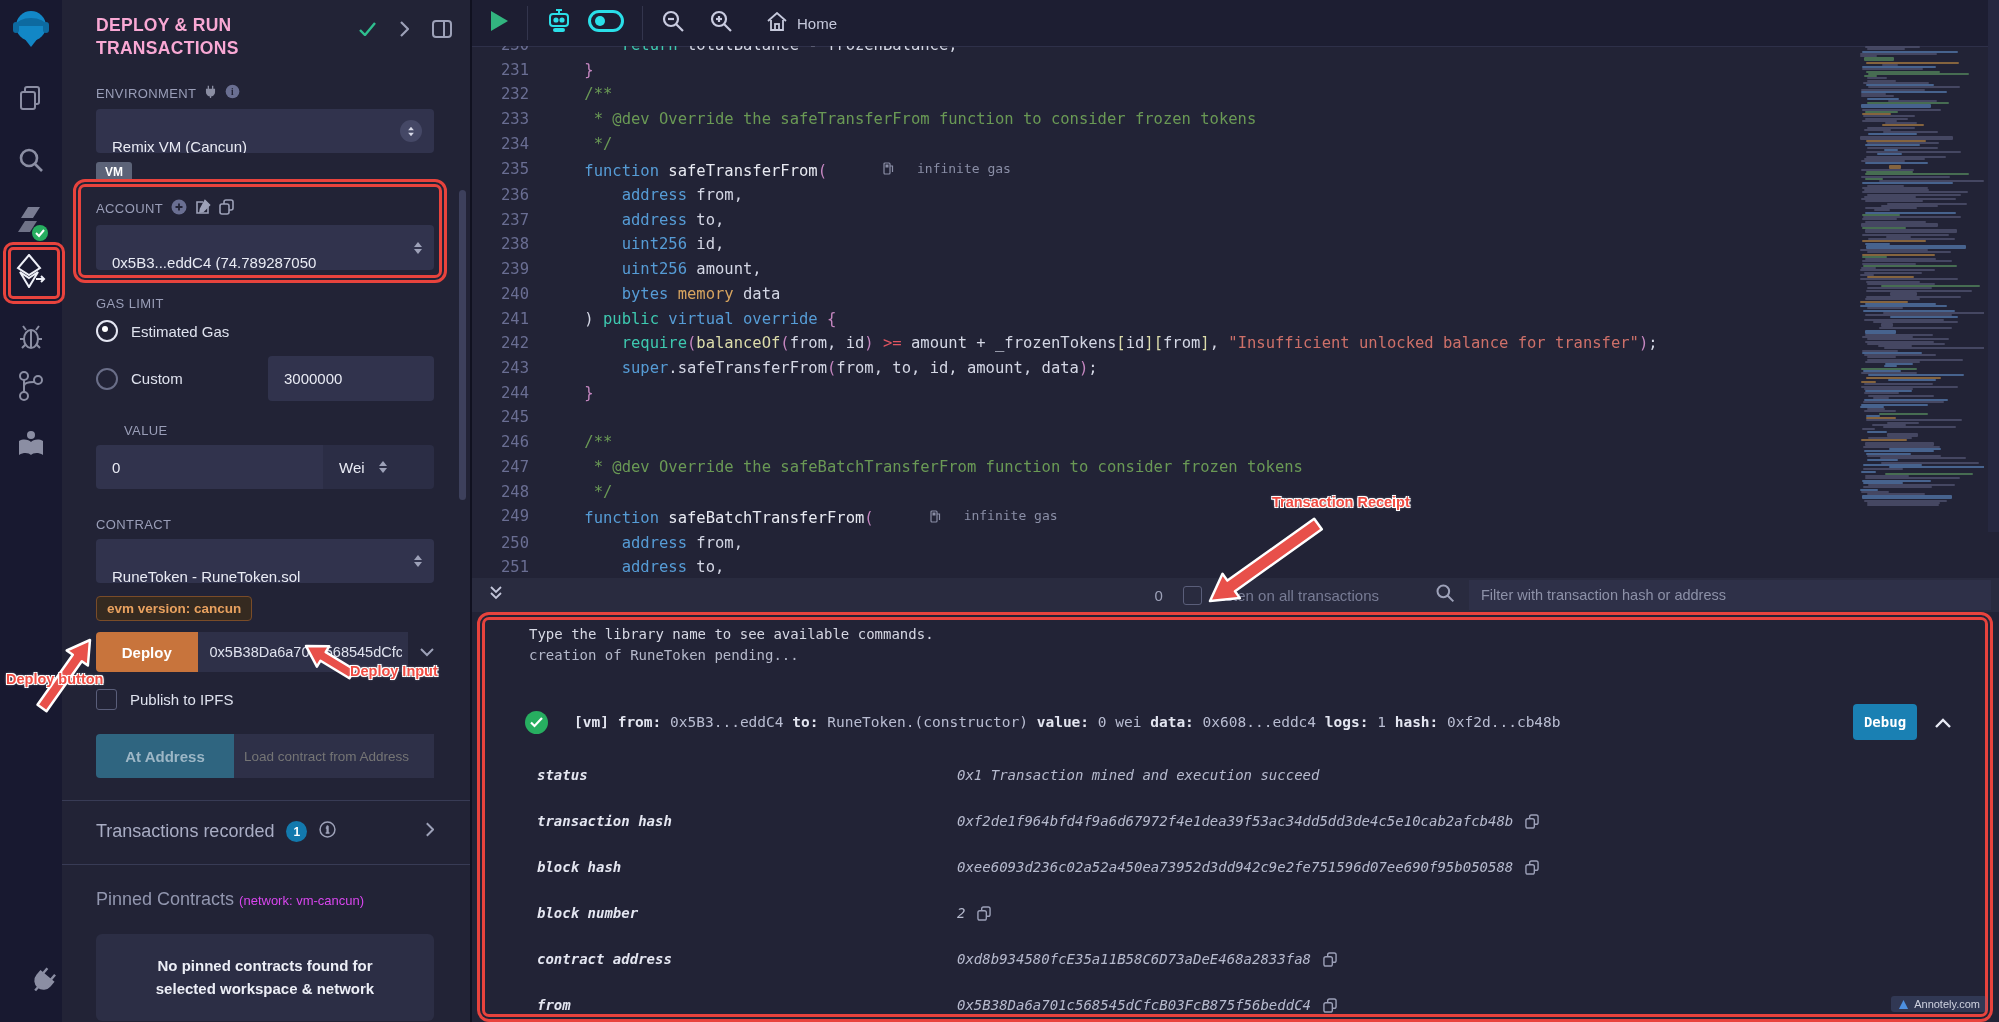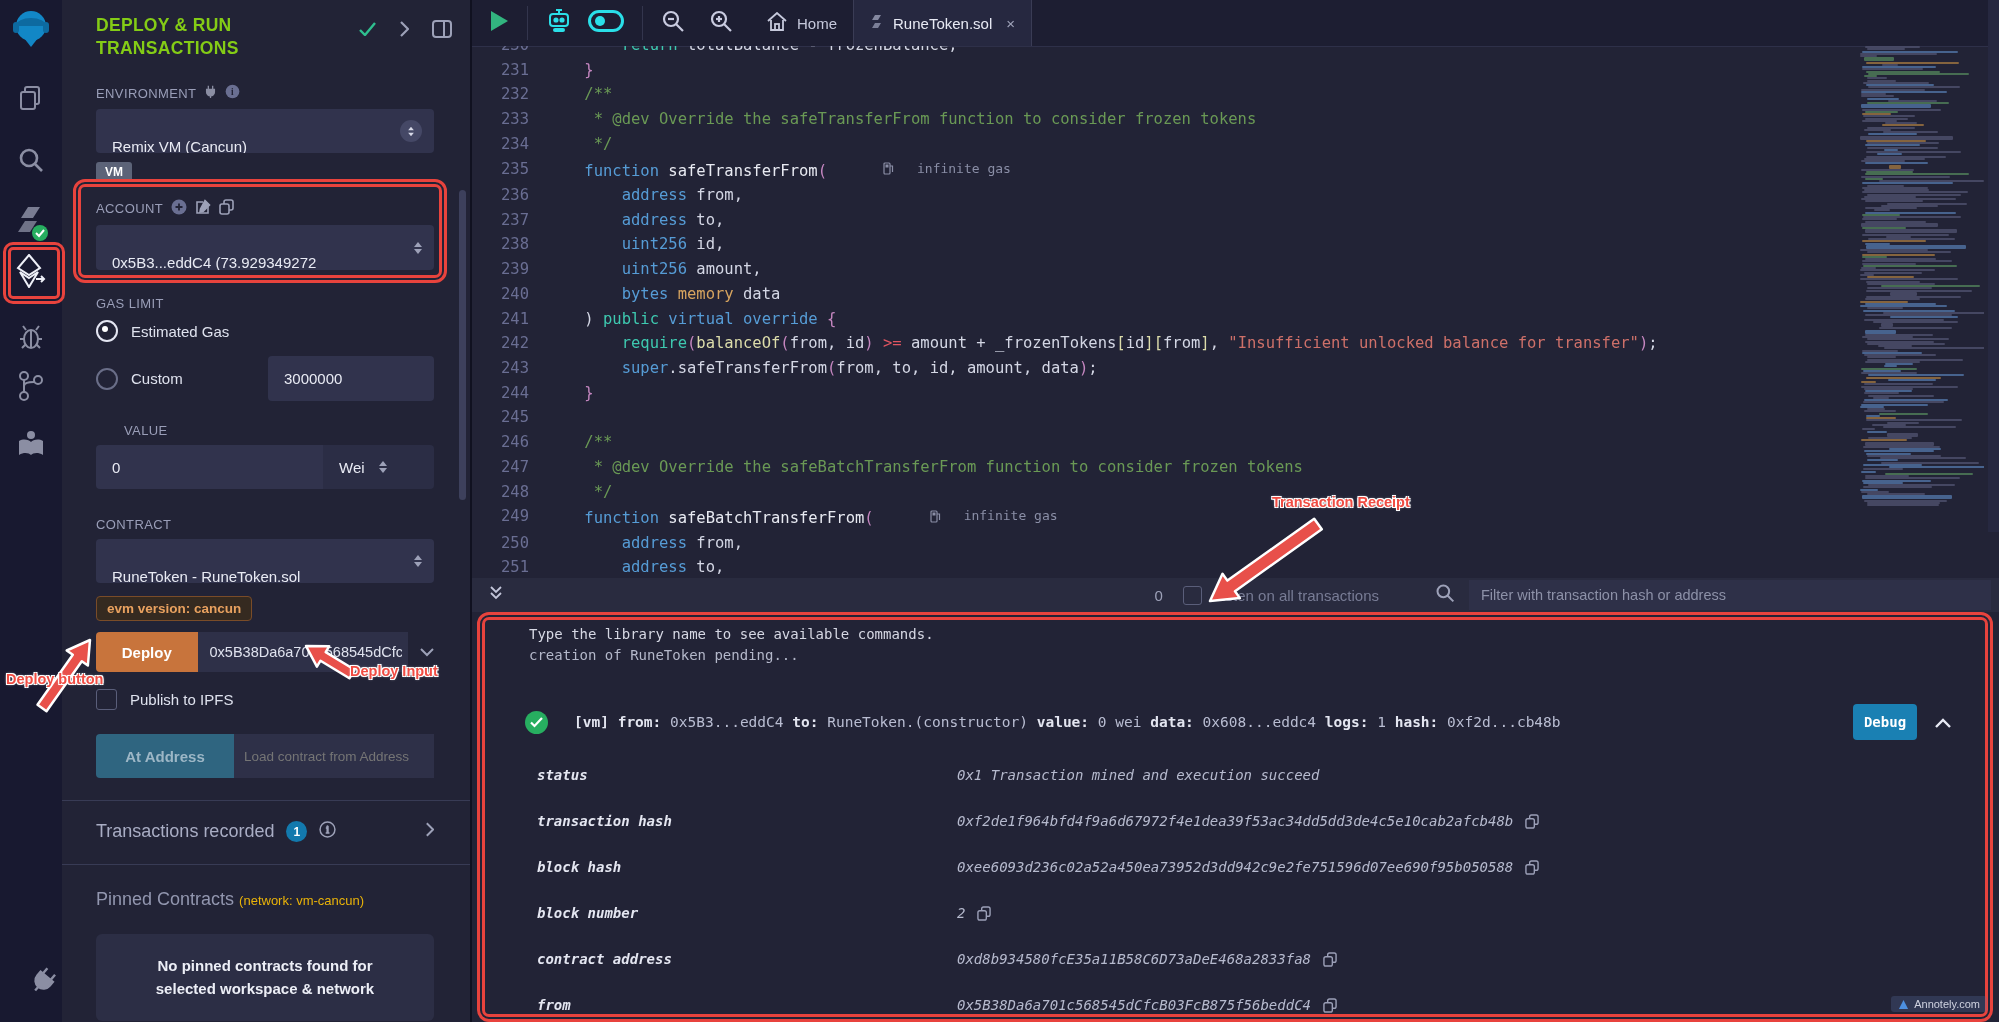--- a/index.html
+++ b/index.html
@@ -4,21 +4,21 @@
 <style>
   html,body{margin:0;padding:0;background:#0d0e1a;}
   #page{position:relative;width:1999px;height:1022px;overflow:hidden;background:#222336;
         font-family:"Liberation Sans",sans-serif;color:#e8eaf5;}
   
   #rail{position:absolute;left:0;top:0;width:62px;height:1022px;background:#181930;}
   .rail-ic{position:absolute;left:0;width:62px;display:flex;justify-content:center;align-items:center;}
   
   #panel{position:absolute;left:62px;top:0;width:408px;height:1022px;background:#222336;}
   .panel-inner{position:relative;padding:14px 36px 0 34px;}
-  .panel-title{font-size:17.5px;font-weight:bold;line-height:1.32;color:#84cc16;width:180px;letter-spacing:.3px;}
+  .panel-title{font-size:17.5px;font-weight:bold;line-height:1.32;color:#f9a8d4;width:180px;letter-spacing:.3px;}
   .panel-head-icons{position:absolute;top:20px;right:18px;display:flex;gap:23px;align-items:center;}
   .sec-label{font-size:13px;color:#9a9eb8;letter-spacing:.4px;display:flex;align-items:center;gap:8px;}
   .field{background:#31334d;border-radius:4px;height:44px;display:flex;align-items:center;
          padding:0 12px 0 16px;font-size:15px;color:#e9ebf4;overflow:hidden;white-space:nowrap;}
   .field .grow{flex:1;overflow:hidden;margin-top:30px;}
   .badge-vm{display:inline-block;background:#5c6378;color:#fff;font-weight:bold;font-size:12px;
             border-radius:3px;padding:3px 9px;margin-top:9px;}
   .stepper{display:flex;flex-direction:column;gap:2px;align-items:center;flex:none;}
   .tri-up{width:0;height:0;border-left:4px solid transparent;border-right:4px solid transparent;border-bottom:5px solid #9da1b8;}
   .tri-dn{width:0;height:0;border-left:4px solid transparent;border-right:4px solid transparent;border-top:5px solid #9da1b8;}
@@ -41,21 +41,21 @@
   .ataddr-btn{width:138px;height:44px;background:#2f6580;border:none;border-radius:4px 0 0 4px;color:#9db7c6;
               font-weight:bold;font-size:15px;font-family:inherit;}
   .ataddr-input{flex:1;height:44px;background:#2e3048;border:none;color:#9da1b8;font-size:13.5px;
                 padding:0 10px;font-family:inherit;min-width:0;}
   .divider{height:1px;background:#383b55;margin:0 -36px 0 -34px;}
   .trx-row{display:flex;align-items:center;gap:12px;padding:20px 0 22px 0;}
   .trx-label{font-size:18px;color:#a9adc4;}
   .count-badge{width:21px;height:21px;border-radius:50%;background:#1379ad;color:#fff;font-size:12px;font-weight:bold;
                display:flex;align-items:center;justify-content:center;}
   .pinned-title{font-size:18px;color:#9296af;padding-top:24px;}
-  .pinned-net{font-size:13px;color:#eab308;}
+  .pinned-net{font-size:13px;color:#d946ef;}
   .empty-box{margin-top:24px;background:#2c2e45;border-radius:6px;padding:20px 40px;text-align:center;
              font-size:15px;font-weight:bold;color:#eceef6;line-height:1.55;}
   .panel-scroll{position:absolute;left:397px;top:190px;width:7px;height:310px;background:#3d405c;border-radius:4px;}
   
   #main{position:absolute;left:470px;top:0;right:0;height:1022px;background:#222336;border-left:2px solid #101120;padding-left:44px;}
   #topbar{position:absolute;left:0;top:0;right:0;height:46px;background:#1d1e32;display:flex;align-items:stretch;
           border-bottom:1px solid #2e3049;}
   .tb-group{display:flex;align-items:center;gap:22px;padding:0 18px;}
   .tb-sep{width:1px;background:#33354d;margin:6px 0;}
   .tab{display:flex;align-items:center;gap:10px;padding:0 16px;font-size:15px;color:#c6c9dc;}
@@ -225,21 +225,21 @@
         <span><svg width="16" height="16" viewBox="0 0 16 16" fill="none" stroke="#9da1b8" stroke-width="1.6">
               <path d="M13 8 V14 H2 V3 H8"></path>
               <path d="M10 1.5 L14.5 6 L8 12.5 L5 13 L5.5 10 Z" fill="#9da1b8"></path>
             </svg></span>
         <span><svg width="15" height="16" viewBox="0 0 15 16" fill="none" stroke="#9da1b8" stroke-width="1.6">
               <rect x="5" y="1" width="9" height="10" rx="2"></rect>
               <rect x="1" y="5" width="9" height="10" rx="2" fill="#222336"></rect>
             </svg></span>
       </div>
       <div class="field" style="margin-top:7px;height:45px;">
-        <span class="grow">0x5B3...eddC4 (73.929349272</span>
+        <span class="grow">0x5B3...eddC4 (74.789287050</span>
         <span class="stepper">
             <span class="tri-up"></span>
             <span class="tri-dn"></span>
           </span>
       </div>
 
       <div class="sec-label" style="margin-top:26px;">
           <span>GAS LIMIT</span>
         </div>
       <div class="row" style="margin-top:9px;">
@@ -357,28 +357,20 @@
               <line x1="10" y1="7" x2="10" y2="13"></line>
             </svg></span>
       </div>
       <div class="tab">
         <span><svg width="20" height="19" viewBox="0 0 20 19" fill="none" stroke="#c6c9dc" stroke-width="1.8">
               <path d="M1 9 L10 1 L19 9"></path>
               <path d="M4 8 V18 H16 V8"></path>
               <rect x="8" y="12" width="4" height="6"></rect>
             </svg></span>
         <span>Home</span>
-      </div>
-      <div class="tab active">
-        <span><svg width="13" height="16" viewBox="0 0 13 16">
-              <path d="M5 1 L11 1 L8 6 L2 6 Z" fill="#9ca0b8" opacity=".8"></path>
-              <path d="M2 8 L8 8 L5 13 L-1 13 Z" transform="translate(3,1)" fill="#7b7f98"></path>
-            </svg></span>
-        <span>RuneToken.sol</span>
-        <span style="color:#a0a4ba;font-size:15px;margin-left:4px;">×</span>
       </div>
     </div>
 
     <div id="editor">
       <div>
           <div class="code-line"><span class="ln">230</span><span class="lc"><span class="sx-w">        </span><span class="sx-t">return</span><span class="sx-w"> totalBalance - frozenBalance;</span></span></div>
           <div class="code-line"><span class="ln">231</span><span class="lc"><span class="sx-w">    </span><span class="sx-m">}</span></span></div>
           <div class="code-line"><span class="ln">232</span><span class="lc"><span class="sx-c">    /**</span></span></div>
           <div class="code-line"><span class="ln">233</span><span class="lc"><span class="sx-c">     * @dev Override the safeTransferFrom function to consider frozen tokens</span></span></div>
           <div class="code-line"><span class="ln">234</span><span class="lc"><span class="sx-c">     */</span></span></div>

